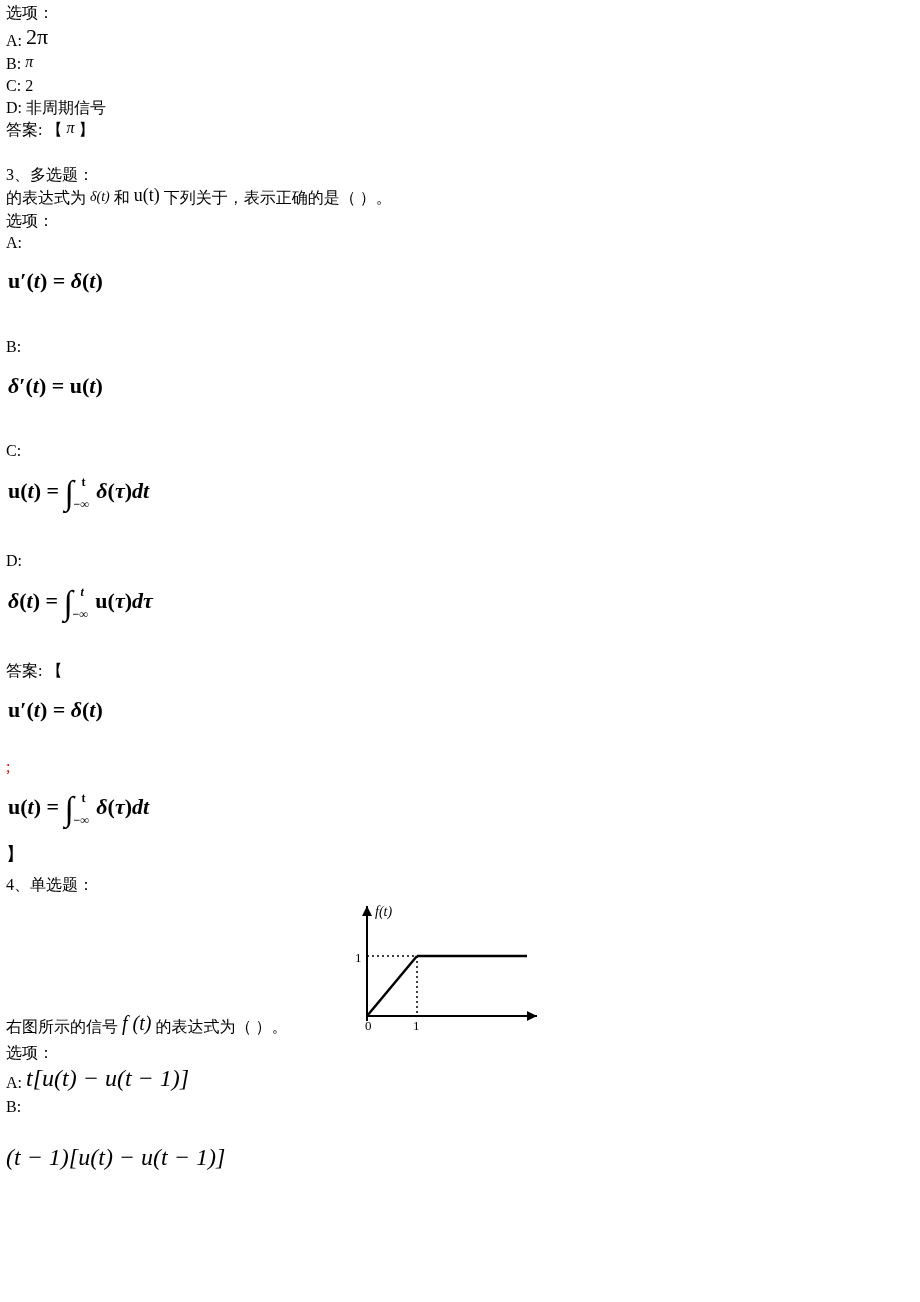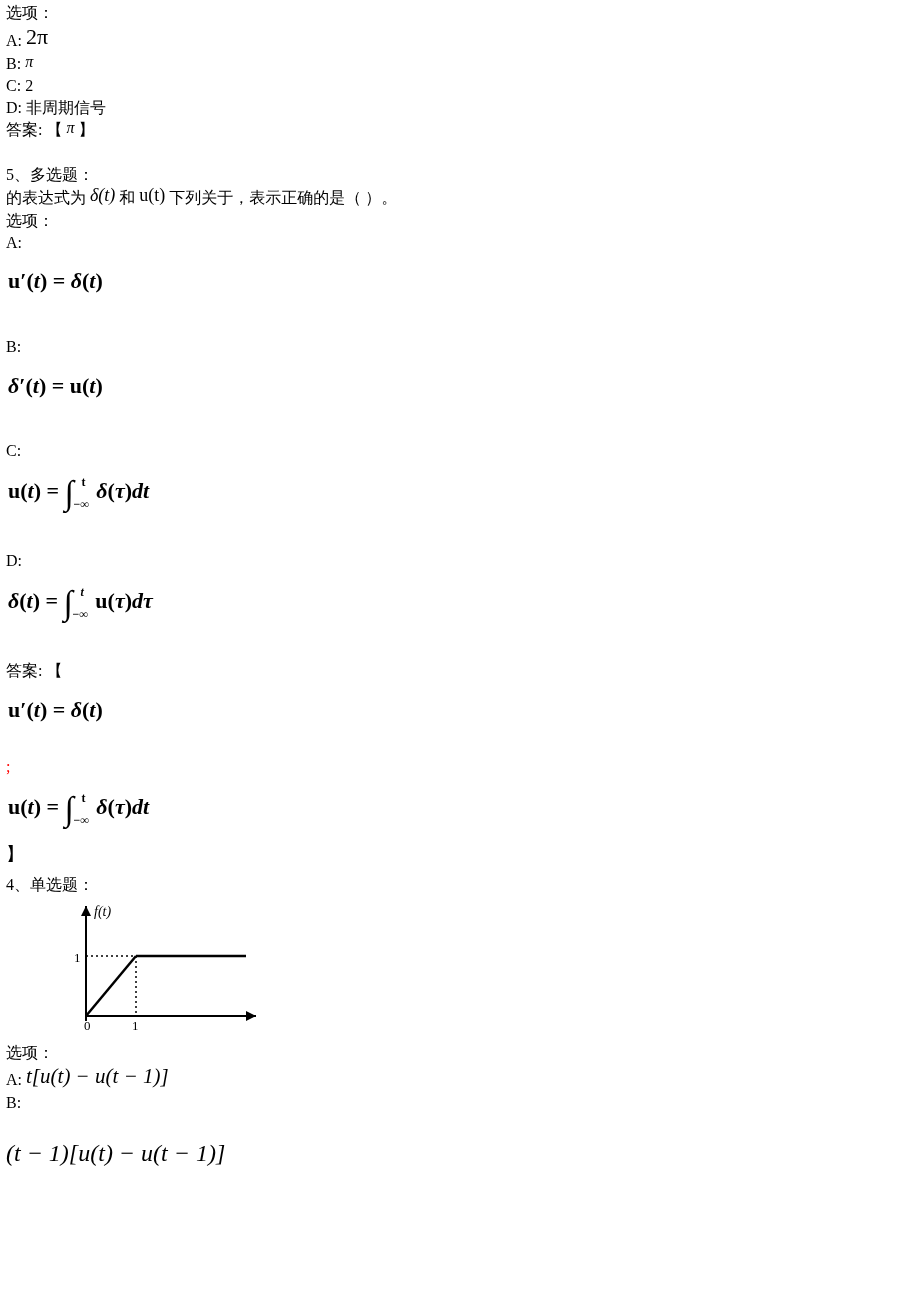--- a/index.html
+++ b/index.html
@@ -42,23 +42,23 @@
 </div>
 <div class="row">
   <span>D: </span><span>非周期信号</span>
 </div>
 <div class="row">
   <span>答案: 【 </span><span class="math-italic" style="position:relative;top:-2px;">π</span><span> 】</span>
 </div>
 
 <div class="spacer-md"></div>
 
-<div class="row">5、多选题：</div>
+<div class="row">3、多选题：</div>
 <div class="row">
-  <span>的表达式为 </span><span class="math-italic" style="font-size:18px;position:relative;top:-2px;text-align:right;">δ(t)</span><span> 和 </span><span class="math" style="font-size:18px;position:relative;top:-2px;margin-top:40px;">u(t)</span><span> 下列关于，表示正确的是（  ）。</span>
+  <span>的表达式为 </span><span class="math-italic" style="font-size:14px;position:relative;top:-2px;text-align:right;">δ(t)</span><span> 和 </span><span class="math" style="font-size:18px;position:relative;top:-2px;margin-top:40px;">u(t)</span><span> 下列关于，表示正确的是（  ）。</span>
 </div>
 <div class="row">选项：</div>
 
 <div class="row">A:</div>
 <div class="eq">
   <span class="math">u′(<span class="math-italic">t</span>) = <span class="math-italic">δ</span>(<span class="math-italic">t</span>)</span>
 </div>
 
 <div class="spacer-lg"></div>
 <div class="row">B:</div>
@@ -104,20 +104,23 @@
   <span class="math"> <span class="math-italic">δ</span>(<span class="math-italic">τ</span>)<span class="math-italic">dt</span></span>
 </div>
 <div class="spacer-sm"></div>
 <div class="row" style="font-size:18px;">】</div>
 
 <div class="spacer-sm"></div>
 
 <div class="row">4、单选题：</div>
 
 <div style="display:flex;align-items:flex-end;">
+  <div class="row" style="margin-bottom:4px;">
+    <span>右图所示的信号 </span><span class="math-italic" style="font-size:20px;position:relative;top:-2px;">f (t)</span><span> 的表达式为（  ）。</span>
+  </div>
   <div class="chart-wrap">
     <svg width="220" height="140" viewBox="0 0 220 140">
 
       <line x1="40" y1="120" x2="210" y2="120" stroke="#000" stroke-width="2"></line>
       <polygon points="210,120 200,115 200,125" fill="#000"></polygon>
       <line x1="40" y1="125" x2="40" y2="10" stroke="#000" stroke-width="2"></line>
       <polygon points="40,10 35,20 45,20" fill="#000"></polygon>
 
       <line x1="40" y1="60" x2="90" y2="60" stroke="#000" stroke-width="1.5" stroke-dasharray="2,3"></line>
       <line x1="90" y1="60" x2="90" y2="120" stroke="#000" stroke-width="1.5" stroke-dasharray="2,3"></line>
@@ -128,19 +131,19 @@
       <text x="48" y="20" font-family="Times New Roman" font-style="italic" font-size="14">f(t)</text>
       <text x="28" y="66" font-family="Times New Roman" font-size="13">1</text>
       <text x="38" y="134" font-family="Times New Roman" font-size="13">0</text>
       <text x="86" y="134" font-family="Times New Roman" font-size="13">1</text>
     </svg>
   </div>
 </div>
 
 <div class="row">选项：</div>
 <div class="row">
-  <span>A: </span><span class="math-italic" style="font-size:21px;position:relative;top:-2px;">t<span class="math">[</span>u<span class="math">(</span>t<span class="math">) − </span>u<span class="math">(</span>t <span class="math">− 1)]</span></span>
+  <span>A: </span><span class="math-italic" style="font-size:24px;position:relative;top:-2px;">t<span class="math">[</span>u<span class="math">(</span>t<span class="math">) − </span>u<span class="math">(</span>t <span class="math">− 1)]</span></span>
 </div>
 <div class="row">B:</div>
 <div class="spacer-md"></div>
 <div class="row">
   <span class="math-italic" style="font-size:24px;"><span class="math">(</span>t <span class="math">− 1)[</span>u<span class="math">(</span>t<span class="math">) − </span>u<span class="math">(</span>t <span class="math">− 1)]</span></span>
 </div>
 
 </body></html>

